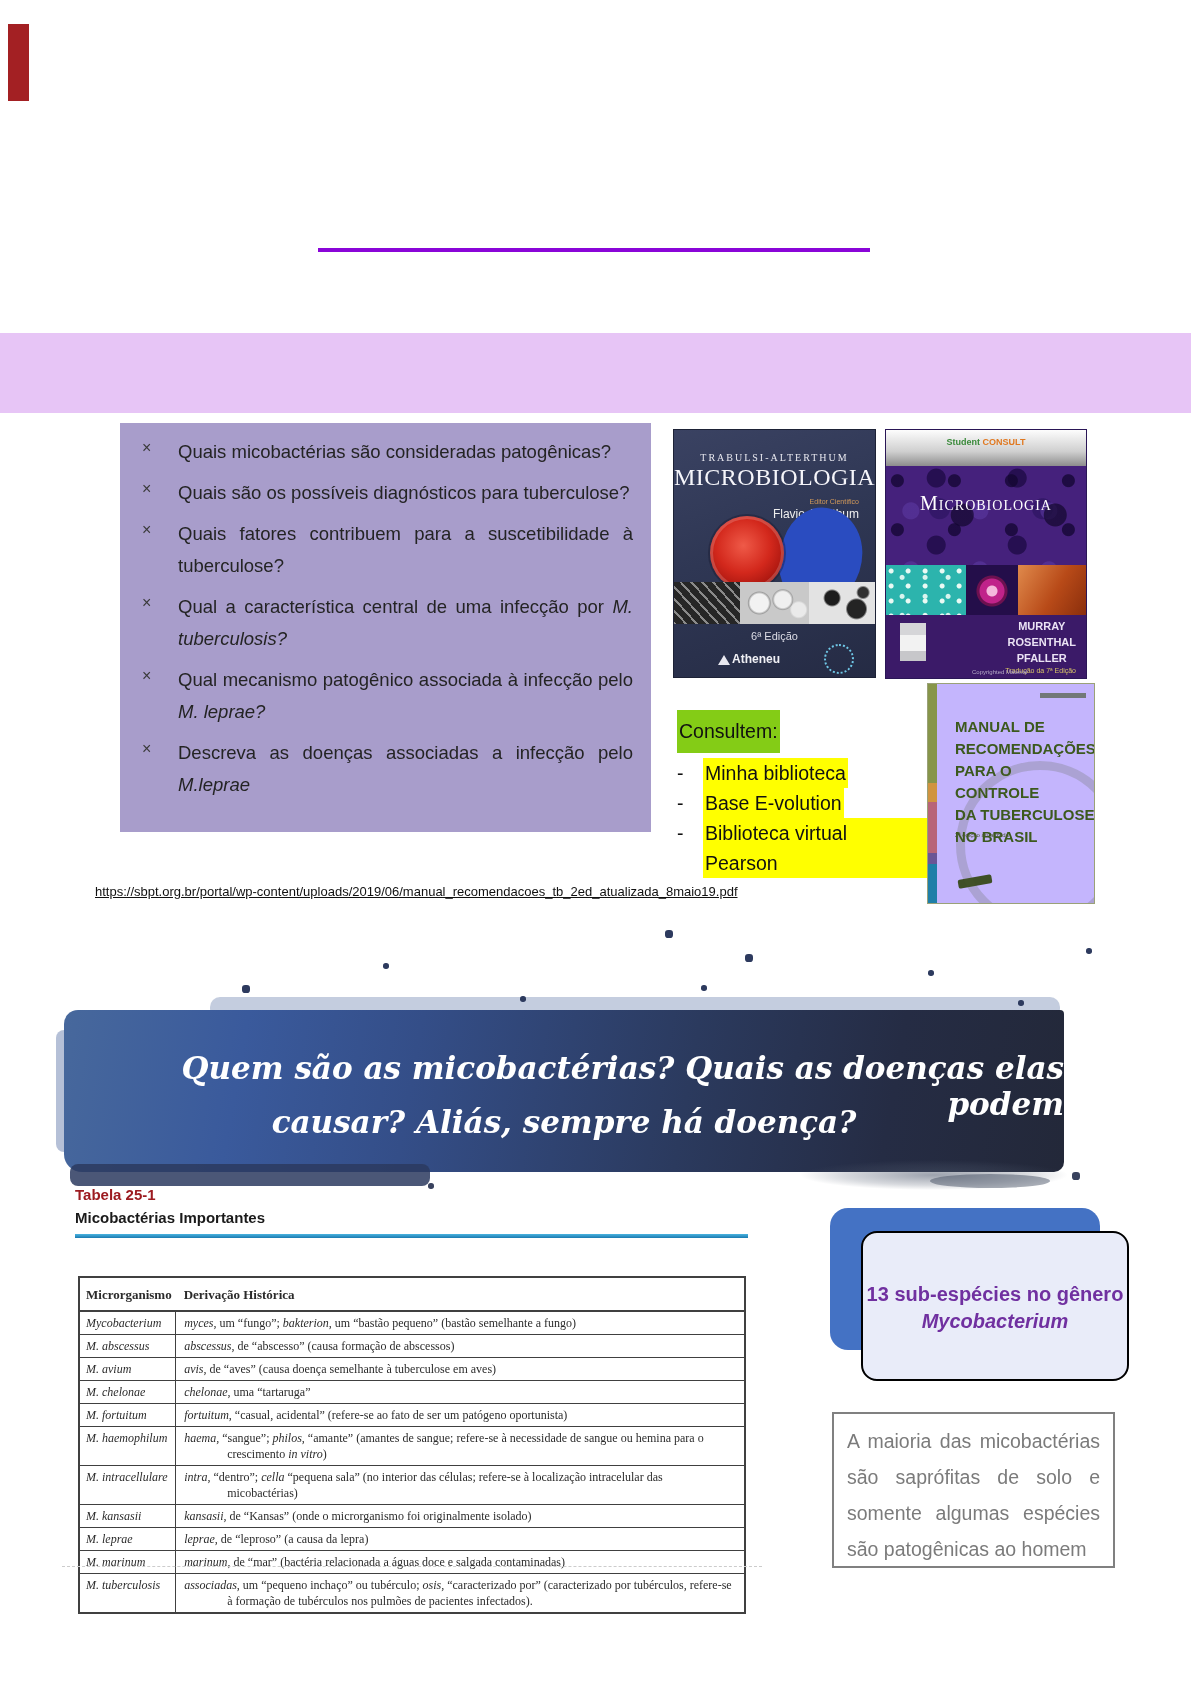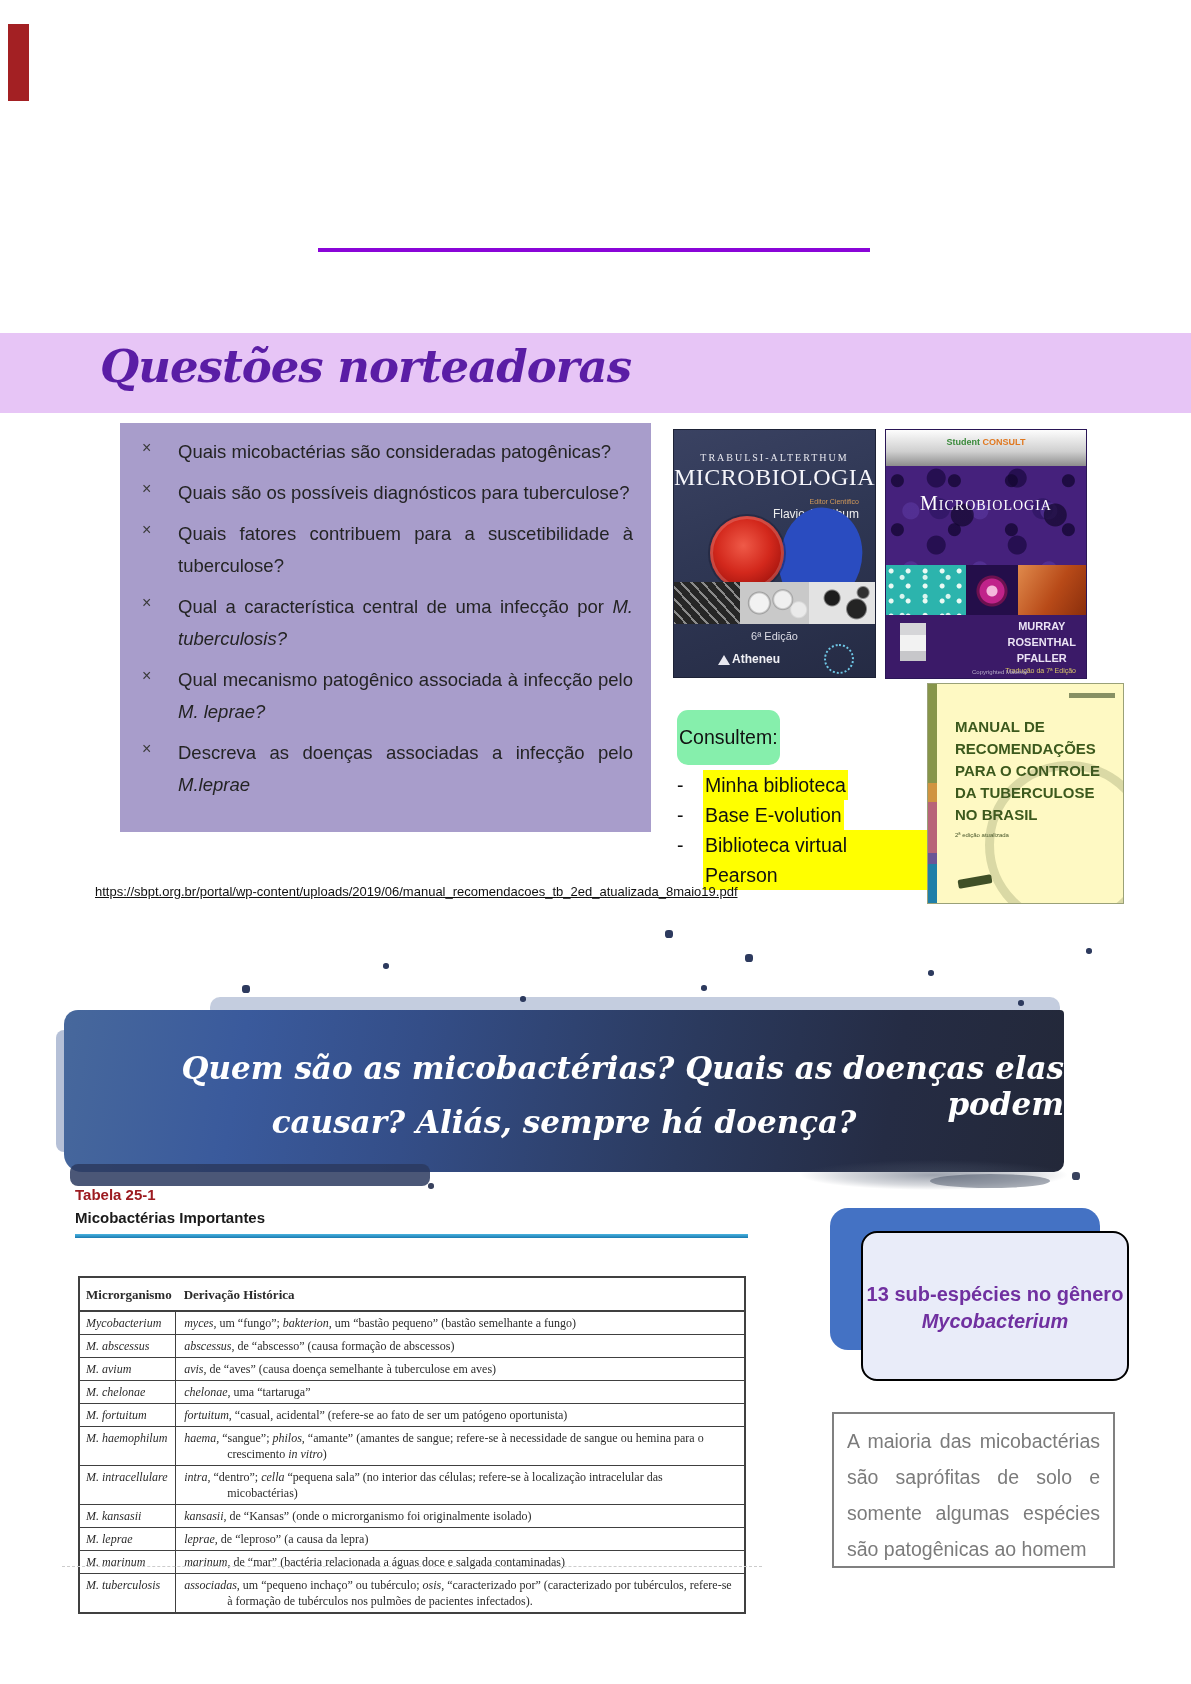--- a/index.html
+++ b/index.html
@@ -84,37 +84,37 @@
   .ms3{width:34%;background:linear-gradient(120deg,#e08a4c 0%,#b84a18 55%,#8a2e0c 100%);}
   .bk-b .bot{left:0;top:185px;width:100%;height:63px;background:#3b1a68;}
   .wlogo{left:14px;top:8px;width:26px;height:38px;background:#f2f2f2;
        box-shadow:inset 0 -10px 0 rgba(120,120,130,.35),inset 0 12px 0 rgba(160,160,170,.35);}
   .authors{right:10px;top:3px;text-align:center;color:#eae2f4;font-size:11px;
        font-weight:bold;line-height:16px;}
   .transl{right:10px;top:52px;color:#d8c568;font-size:7px;text-align:right;}
   .copyr{left:86px;top:54px;color:#b4aac6;font-size:6px;}
 
   
-  .bk-c{left:928px;top:684px;width:166px;height:219px;background:#fef9c3;overflow:hidden;
-        box-shadow:0 0 0 1px #9aa178;padding-left:29px;}
+  .bk-c{left:928px;top:684px;width:166px;height:219px;background:#c4b5fd;overflow:hidden;
+        box-shadow:0 0 0 1px #9aa178;}
   .cstripe{left:0;top:0;width:9px;height:100%;display:flex;flex-direction:column;}
   .cs1{height:45%;background:#87954a;} .cs2{height:9%;background:#d09440;}
   .cs3{height:23%;background:#b86478;} .cs4{height:5%;background:#6b5596;}
   .cs5{height:18%;background:#1f7fa8;}
   .ministry{right:8px;top:9px;width:46px;height:5px;background:rgba(70,88,48,.65);}
   .mtitle{left:27px;top:32px;font-size:15px;font-weight:bold;color:#3c591d;line-height:22px;}
   .msub{left:27px;top:148px;font-size:6px;color:#49582c;}
   .mlogo{left:30px;top:193px;width:34px;height:9px;background:#3f4f26;border-radius:2px;
         transform:rotate(-10deg);}
   .wmark{right:-30px;bottom:-26px;width:150px;height:150px;border-radius:50%;
         border:9px solid rgba(75,90,45,.20);}
 
   
   .consult{left:677px;top:710px;width:250px;font-size:19.5px;color:#111;}
-  .consult .lbl{background:#86efac;display:inline-block;padding:16px 2px;margin-bottom:5px;border-radius:11px;}
+  .consult .lbl{background:#84cc16;display:inline-block;padding:10px 2px;margin-bottom:5px;}
   .citem{display:flex;line-height:30px;}
   .citem .dash{width:26px;flex-shrink:0;}
   .citem .ctxt{background:#ffff00;padding:0 2px;}
 
   
   .ref{left:95px;top:884px;font-size:13px;color:#111;text-decoration:underline;}
 
   
   .smudge-top{left:210px;top:997px;width:850px;height:22px;background:rgba(125,145,185,.45);
         border-radius:10px;}
@@ -168,21 +168,20 @@
 </style>
 </head>
 <body>
 
 <div id="page">
 
   <div class="abs red-mark"></div>
   <div class="abs top-line"></div>
 
   <div class="abs lilac-banner"></div>
-  <div class="abs script-title">Questões norteadoras</div>
 
   <div class="abs qbox">
     <div class="q">
       <span class="x">×</span>
       <div class="qt"><span>Quais micobactérias são consideradas patogênicas?</span></div>
     </div>
     <div class="q">
       <span class="x">×</span>
       <div class="qt"><span>Quais são os possíveis diagnósticos para tuberculose?</span></div>
     </div>

